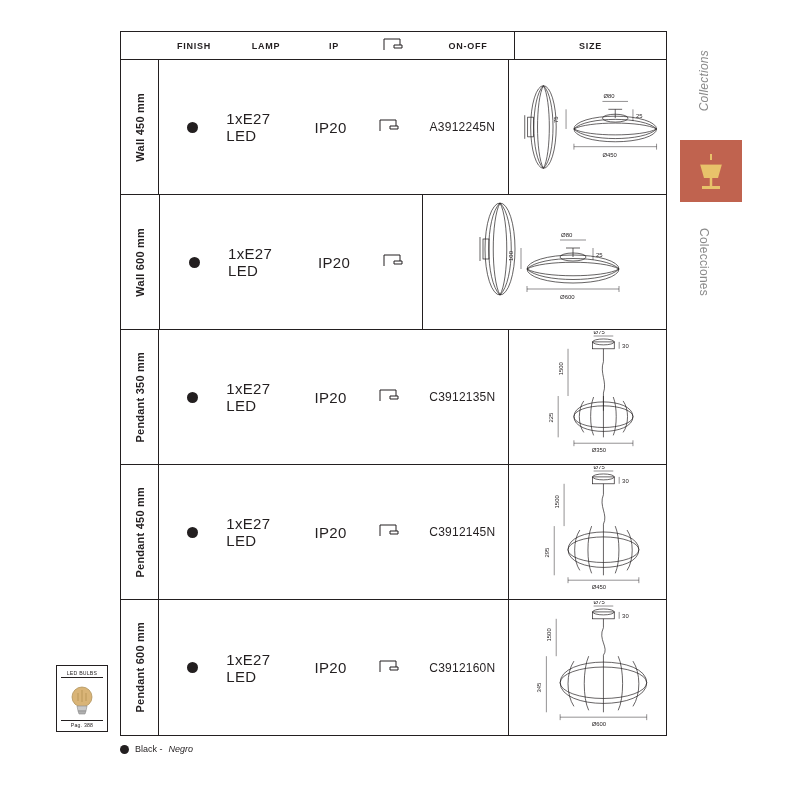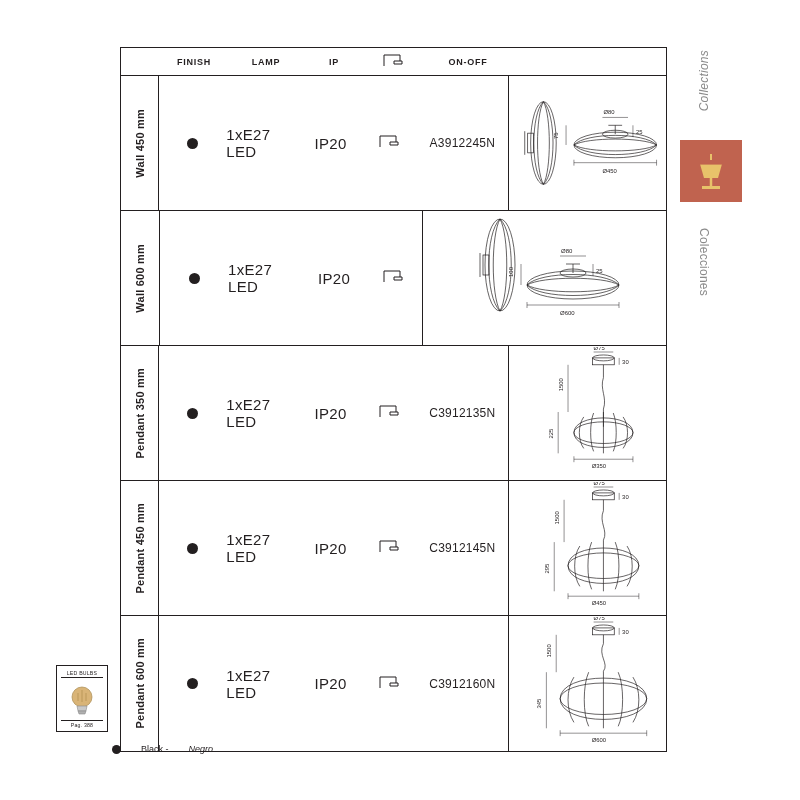--- a/index.html
+++ b/index.html
@@ -13,21 +13,21 @@
     position: relative;
     font-family: "Liberation Sans", sans-serif;
     color: #231f20;
     overflow: hidden;
   }
 
   
   .catalog {
     position: absolute;
     left: 120px;
-    top: 47px;
+    top: 31px;
     width: 547px;
     height: 705px;
     border: 1px solid #231f20;
     box-sizing: border-box;
   }
 
   .head-row {
     display: flex;
     height: 28px;
     border-bottom: 1px solid #231f20;
@@ -164,25 +164,25 @@
     border-top: 0.5px solid #231f20;
     width: 42px;
     text-align: center;
     padding-top: 1px;
     margin-bottom: 3px;
   }
 
   
   .legend {
     position: absolute;
-    left: 112px;
+    left: 120px;
     top: 744px;
     display: flex;
     align-items: center;
-    gap: 20px;
+    gap: 6px;
     font-size: 9px;
   }
   .legend .dot { width: 9px; height: 9px; }
   .legend .en { color: #231f20; }
   .legend .es { color: #231f20; font-style: italic; }
 </style>
 </head>
 <body>
 
 <div class="catalog">
@@ -191,20 +191,21 @@
     <div class="head-cell c-type divider"></div>
     <div class="head-cell c-finish">FINISH</div>
     <div class="head-cell c-lamp">LAMP</div>
     <div class="head-cell c-ip">IP</div>
     <div class="head-cell c-onoffi">
       <svg class="switch-ico" viewBox="0 0 26 20">
         <path d="M4 3 H20 M4 3 V14 M20 3 V9 M14 9 H22 M14 9 V12 M22 9 V12 M14 12 H22" fill="none" stroke="#231f20" stroke-width="1"></path>
       </svg>
     </div>
     <div class="head-cell c-onoff">ON-OFF</div>
+    <div class="head-cell c-size" style="border-left:1px solid #231f20;">SIZE</div>
   </div>
 
   <div class="row">
     <div class="cell c-type divider">
       <span class="type-label">Wall 450 mm</span>
     </div>
     <div class="cell c-finish">
       <span class="dot"></span>
     </div>
     <div class="cell c-lamp">

